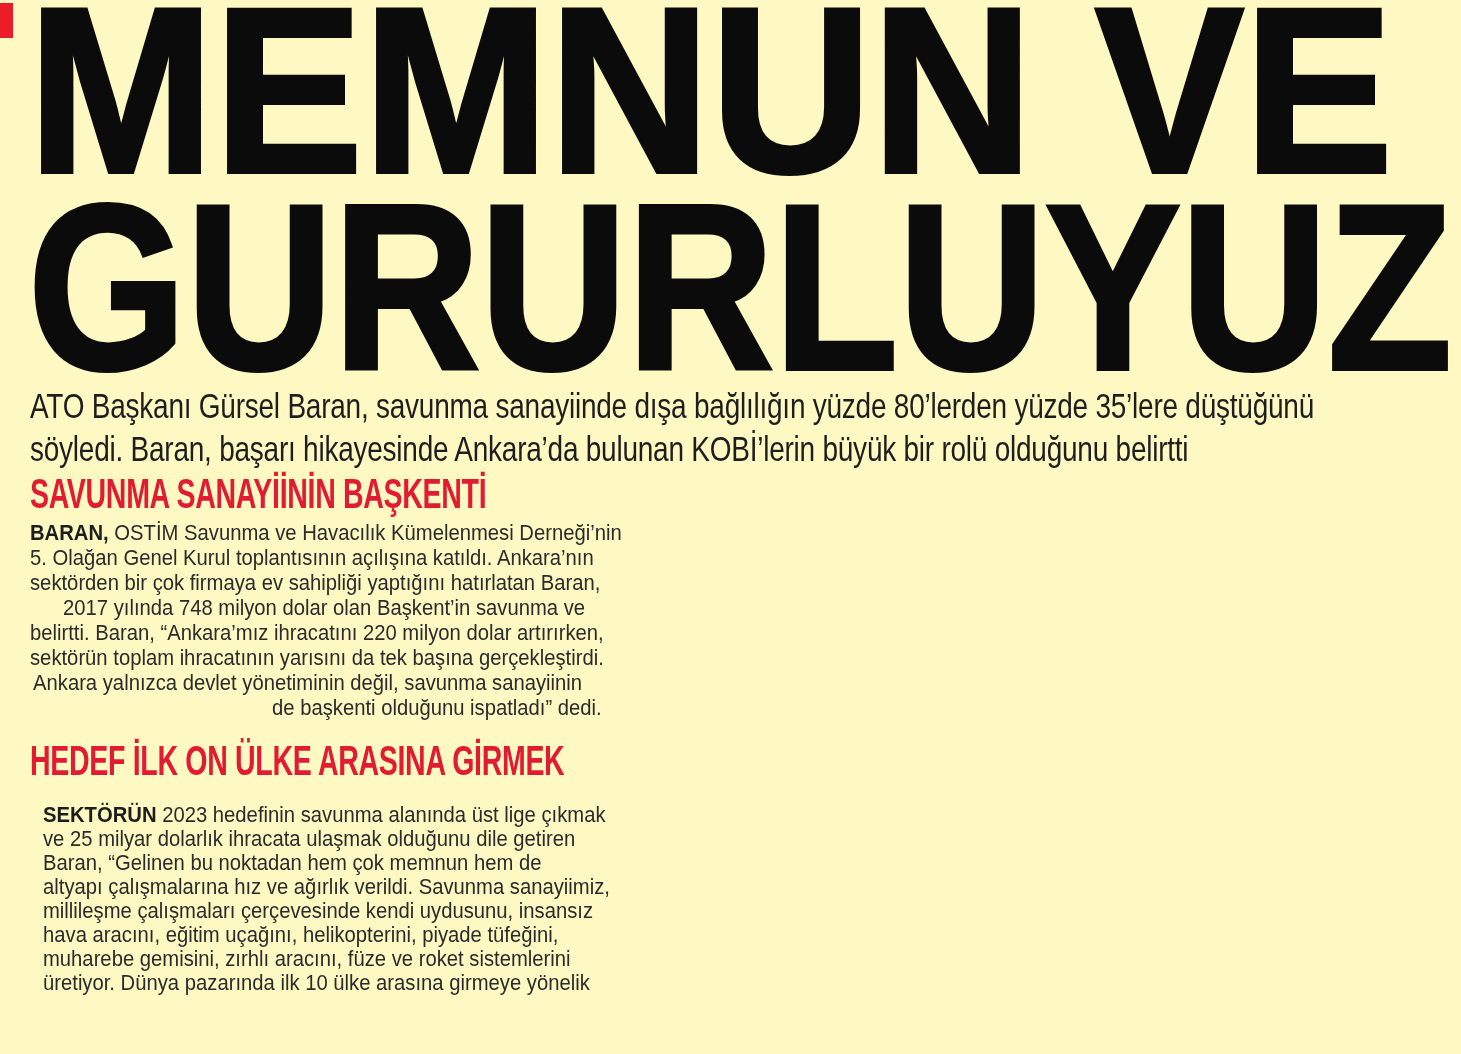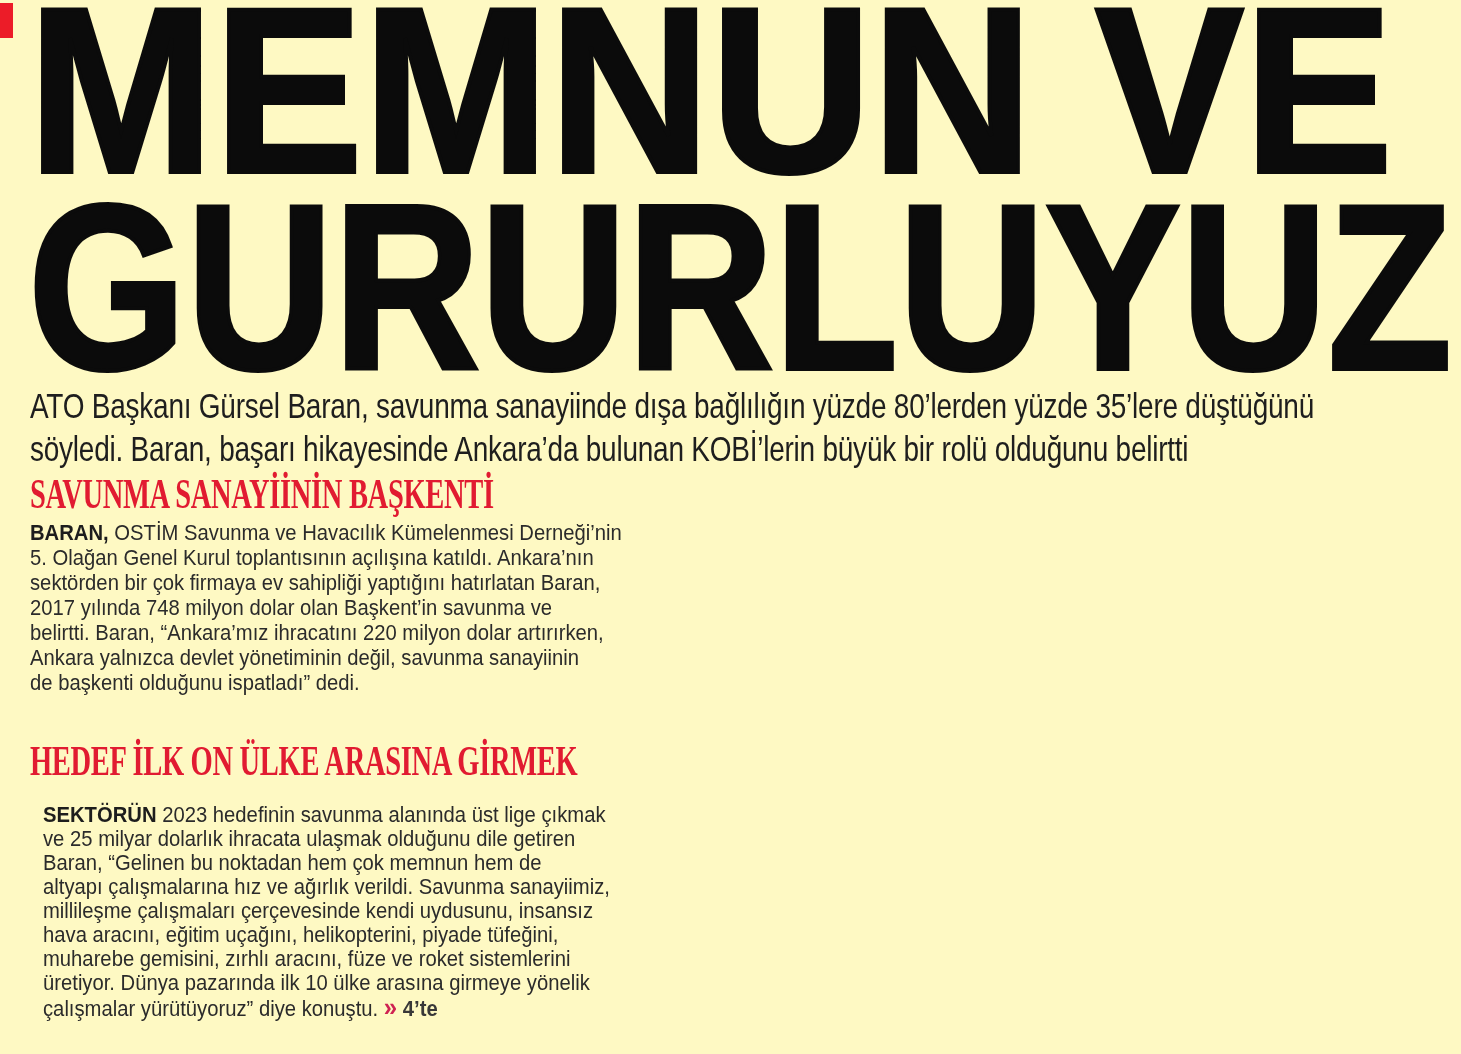--- a/index.html
+++ b/index.html
@@ -30,32 +30,32 @@
     color:#1e1e1e;font-size:35px;line-height:43px;
     letter-spacing:-0.3px;
   }
   .lede-line{height:43px;white-space:nowrap;}
   .lede-line .sq{display:inline-block;transform:scaleX(.80);transform-origin:0 50%;white-space:nowrap;}
   
   .sec-heading{
     position:absolute;left:30px;
     color:var(--accent-red,#e11b31);
     font-size:42px;line-height:44px;font-weight:bold;
-    white-space:nowrap;letter-spacing:-0.5px;font-family:Liberation Serif, serif;
+    white-space:nowrap;letter-spacing:-0.5px;
   }
   .sec-heading .sq{display:inline-block;transform:scaleX(.68);transform-origin:0 50%;white-space:nowrap;}
   .h1-pos{top:472px;}
   .h2-pos{top:739px;}
   
   .body-col{
     position:absolute;left:30px;width:600px;
     color:var(--body-text,#2b2b2b);
     font-size:22px;
   }
-  .body1{top:520px;}
+  .body1{top:520px;text-align:right;}
   .body2{top:803px;}
   .body-line{white-space:nowrap;}
   .body1 .body-line{height:25px;line-height:25px;}
   .body2 .body-line{height:24px;line-height:24px;margin-left:13px;}
   .body-line .sq{display:inline-block;transform:scaleX(.92);transform-origin:0 50%;white-space:nowrap;}
   .lead-word{font-weight:bold;color:#1d1d1d;}
   .chevron{color:var(--chevron-red,#cf2352);font-weight:bold;font-size:26px;}
   .page-ref{font-weight:bold;color:#383838;}
 </style>
 </head>
@@ -85,20 +85,21 @@
 
   <div class="body-col body1">
     <div class="body-line">
       <span class="sq"><span class="lead-word">BARAN,</span><span> OSTİM Savunma ve Havacılık Kümelenmesi Derneği’nin</span></span>
     </div>
     <div>
         <div class="body-line"><span class="sq">5. Olağan Genel Kurul toplantısının açılışına katıldı. Ankara’nın</span></div>
         <div class="body-line"><span class="sq">sektörden bir çok firmaya ev sahipliği yaptığını hatırlatan Baran,</span></div>
         <div class="body-line"><span class="sq">2017 yılında 748 milyon dolar olan Başkent’in savunma ve</span></div>
         <div class="body-line"><span class="sq">belirtti. Baran, “Ankara’mız ihracatını 220 milyon dolar artırırken,</span></div>
+        <div class="body-line"><span class="sq">sektörün toplam ihracatının yarısını da tek başına gerçekleştirdi.</span></div>
         <div class="body-line"><span class="sq">Ankara yalnızca devlet yönetiminin değil, savunma sanayiinin</span></div>
         <div class="body-line"><span class="sq">de başkenti olduğunu ispatladı” dedi.</span></div>
       </div>
   </div>
 
   <div class="sec-heading h2-pos">
     <span class="sq">HEDEF İLK ON ÜLKE ARASINA GİRMEK</span>
   </div>
 
   <div class="body-col body2">
@@ -107,18 +108,15 @@
     </div>
     <div>
         <div class="body-line"><span class="sq">ve 25 milyar dolarlık ihracata ulaşmak olduğunu dile getiren</span></div>
         <div class="body-line"><span class="sq">Baran, “Gelinen bu noktadan hem çok memnun hem de</span></div>
         <div class="body-line"><span class="sq">altyapı çalışmalarına hız ve ağırlık verildi. Savunma sanayiimiz,</span></div>
         <div class="body-line"><span class="sq">millileşme çalışmaları çerçevesinde kendi uydusunu, insansız</span></div>
         <div class="body-line"><span class="sq">hava aracını, eğitim uçağını, helikopterini, piyade tüfeğini,</span></div>
         <div class="body-line"><span class="sq">muharebe gemisini, zırhlı aracını, füze ve roket sistemlerini</span></div>
         <div class="body-line"><span class="sq">üretiyor. Dünya pazarında ilk 10 ülke arasına girmeye yönelik</span></div>
       </div>
-    <div class="body-line">
-      <span class="sq"><span>çalışmalar yürütüyoruz” diye konuştu. </span><span class="chevron">»</span> <span class="page-ref">4’te</span></span>
-    </div>
   </div>
 
 </div>
 
 </body></html>

